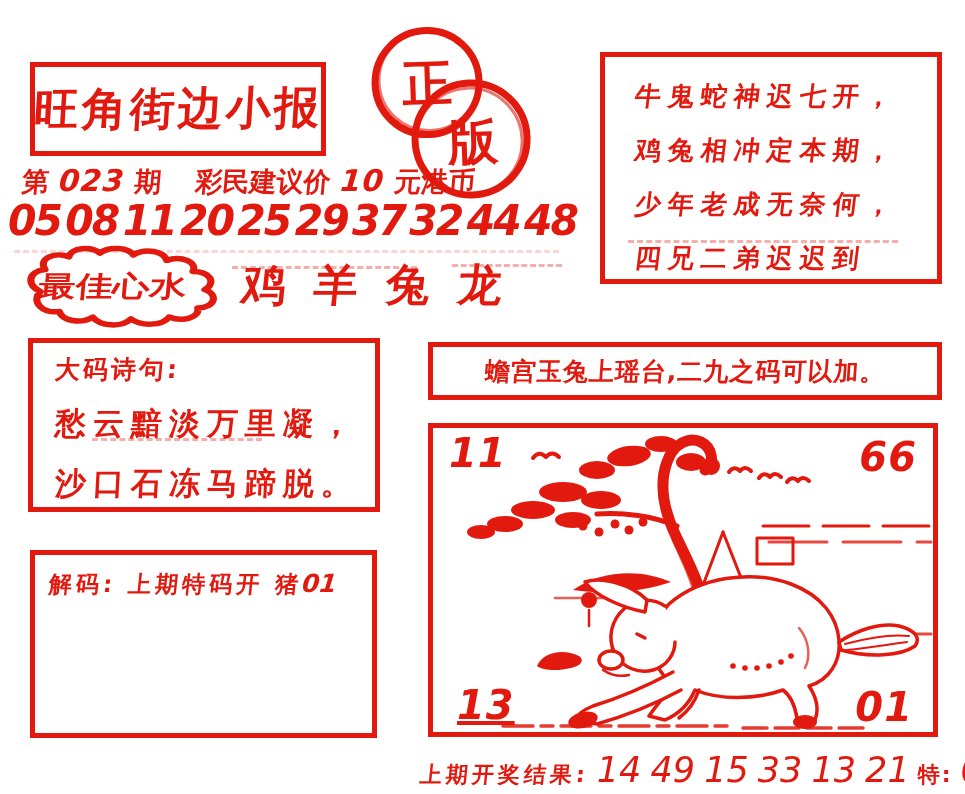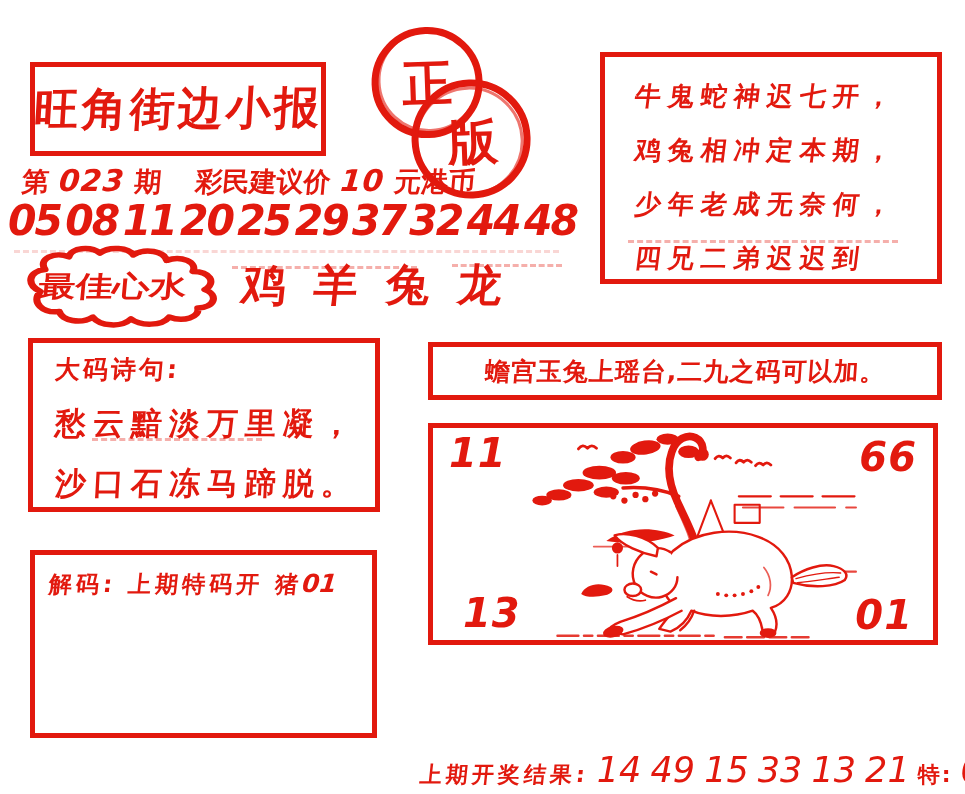--- a/index.html
+++ b/index.html
@@ -52,26 +52,26 @@
     display:flex;align-items:center;justify-content:center;}
   .side-verse-box span{font-size:25px;font-weight:700;letter-spacing:1px;transform:skewX(-4deg);white-space:nowrap;}
 
   
   .decode-box{position:absolute;left:30px;top:550px;width:347px;height:188px;border:5px solid var(--ink);
     padding:14px 14px;}
   .decode-line{font-size:23px;font-weight:700;letter-spacing:4px;transform:skewX(-6deg);transform-origin:left;white-space:nowrap;}
   .decode-line .digits{font-style:italic;font-size:25px;letter-spacing:0;}
 
   
-  .picture-box{position:absolute;left:428px;top:423px;width:510px;height:222px;border:5px solid var(--ink);}
+  .picture-box{position:absolute;left:428px;top:423px;width:510px;height:314px;border:5px solid var(--ink);}
   .picture-box svg{position:absolute;inset:0;width:100%;height:100%;}
   .corner-num{position:absolute;font-size:40px;font-style:italic;font-weight:700;letter-spacing:1px;}
   .corner-tl{left:16px;top:2px;}
   .corner-tr{right:16px;top:6px;}
-  .corner-bl{left:30px;bottom:4px;}
+  .corner-bl{left:24px;bottom:4px;text-decoration:underline;}
   .corner-br{right:20px;bottom:2px;}
 
   
   .result-line{position:absolute;left:420px;top:750px;width:535px;display:flex;align-items:baseline;gap:8px;white-space:nowrap;}
   .result-line .label{font-size:22px;font-weight:700;letter-spacing:4px;transform:skewX(-6deg);}
   .result-line .digits{font-size:35px;font-style:italic;font-weight:400;letter-spacing:0;word-spacing:-2px;}
   .result-line .special-label{font-size:22px;font-weight:700;letter-spacing:2px;}
   .result-line .zodiac{font-size:23px;font-weight:700;letter-spacing:2px;}
 
   

